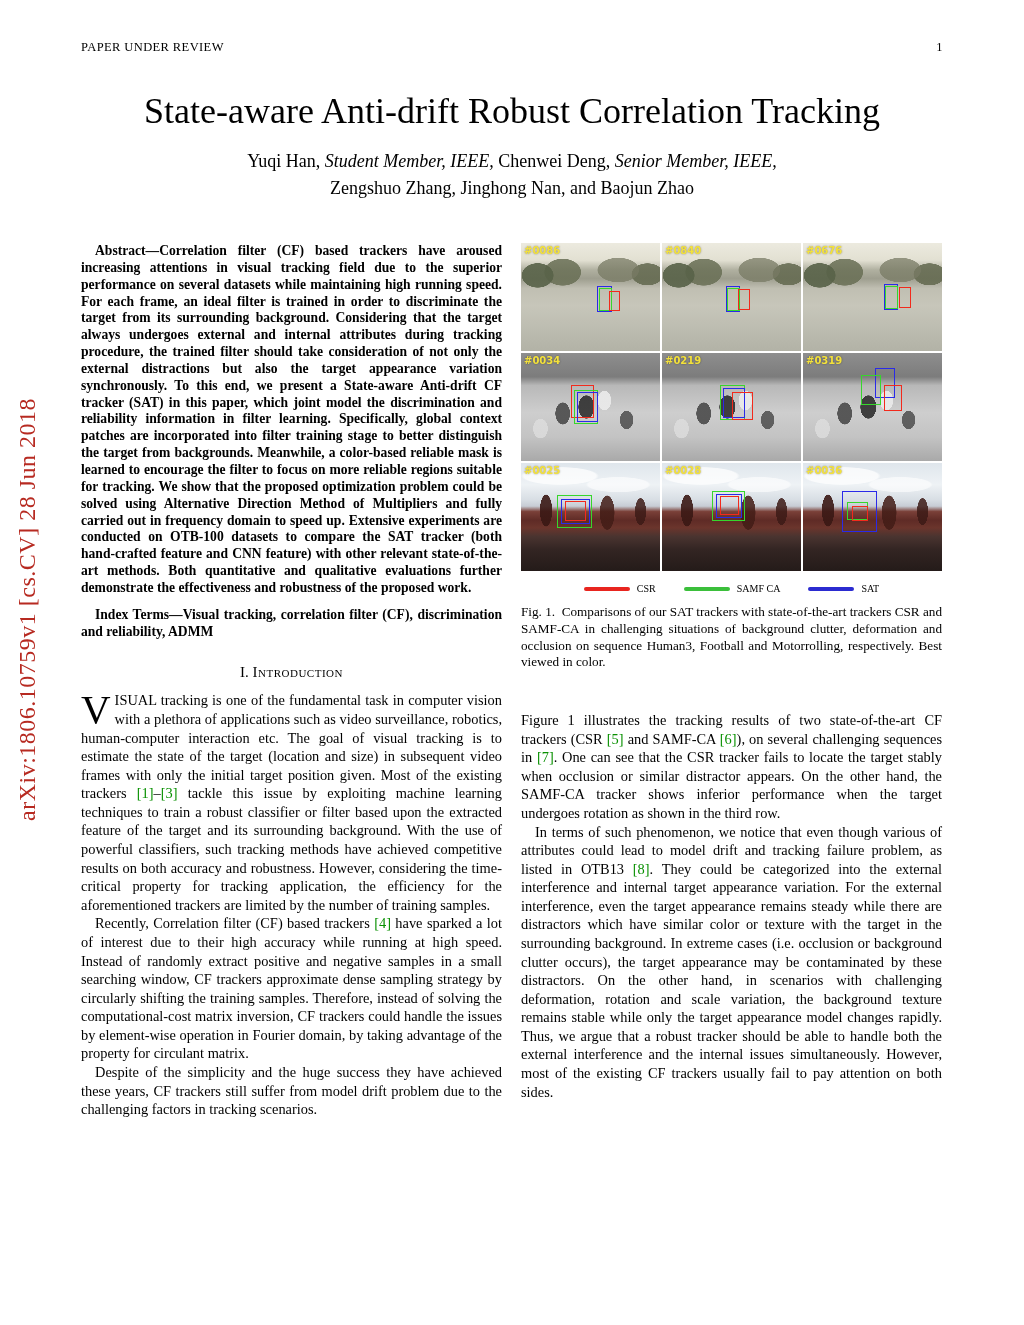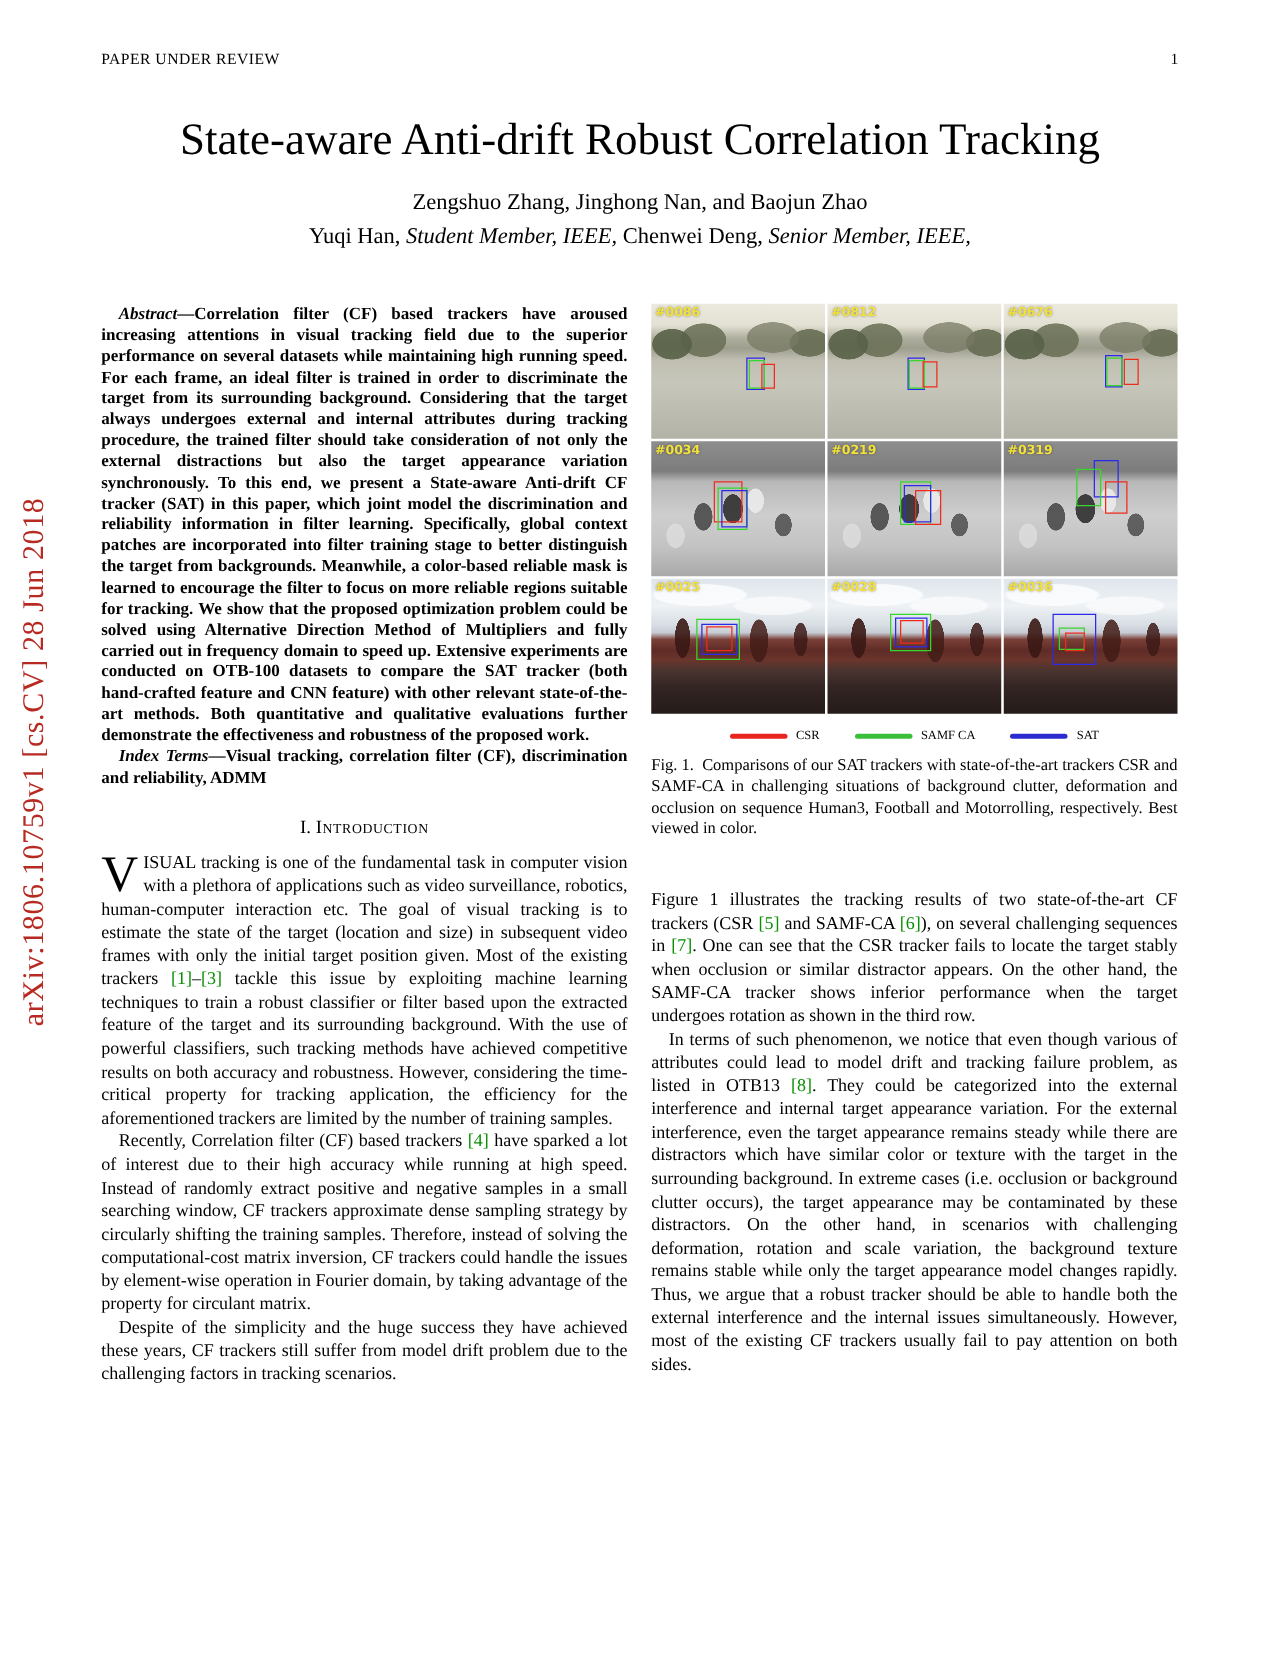--- a/index.html
+++ b/index.html
@@ -13,22 +13,22 @@
   .paper-title{position:absolute;top:90px;left:0;width:100%;text-align:center;font-size:36px;}
   .authors{position:absolute;top:148px;left:0;width:100%;text-align:center;font-size:18px;line-height:1.5;}
   .authors .it{font-style:italic;}
   .arxiv-stamp{position:absolute;left:14px;top:310px;height:600px;width:36px;
     writing-mode:vertical-rl;transform:rotate(180deg);
     font-size:24px;color:#b72a21;text-align:center;letter-spacing:.5px;white-space:nowrap;}
   .cols{position:absolute;top:243px;left:81px;width:862px;display:flex;gap:19px;}
   .col{width:421px;}
   .abstract,.indexterms{font-weight:bold;font-size:13.6px;line-height:1.24;text-align:justify;
     text-indent:14px;margin:0;}
-  .indexterms{}
-  .abstract .lead,.indexterms .lead{font-style:italic;}
+  .indexterms{margin-top:10px;}
+  .abstract .lead,.indexterms .lead{}
   .section-head{text-align:center;font-size:15px;margin:24px 0 10px 0;}
   .section-head .sc{font-variant:small-caps;letter-spacing:.5px;}
   .para{font-size:14.4px;line-height:1.29;text-align:justify;margin:0;}
   .para.indent{text-indent:14px;}
   .dropcap{float:left;font-size:41px;line-height:33px;padding:2px 4px 0 0;}
   .cite{color:#089000;}
   .it{font-style:italic;}
   
   .figure{margin:0 0 2px 0;}
   .fgrid{display:grid;grid-template-columns:repeat(3,1fr);gap:2px;}
@@ -74,22 +74,22 @@
 <div class="header">
   <span>PAPER UNDER REVIEW</span>
   <span>1</span>
 </div>
 
 <div class="arxiv-stamp">arXiv:1806.10759v1  [cs.CV]  28 Jun 2018</div>
 
 <div class="paper-title">State-aware Anti-drift Robust Correlation Tracking</div>
 
 <div class="authors">
+  <div><span>Yuqi Han, </span><span class="it">Student Member, IEEE,</span><span> Chenwei Deng, </span><span class="it">Senior Member, IEEE,</span></div>
   <div>Zengshuo Zhang, Jinghong Nan, and Baojun Zhao</div>
-  <div><span>Yuqi Han, </span><span class="it">Student Member, IEEE,</span><span> Chenwei Deng, </span><span class="it">Senior Member, IEEE,</span></div>
 </div>
 
 <div class="cols">
 
   <div class="col">
     <p class="abstract">
       <span class="lead">Abstract</span><span>—Correlation filter (CF) based trackers have aroused increasing attentions in visual tracking field due to the superior performance on several datasets while maintaining high running speed. For each frame, an ideal filter is trained in order to discriminate the target from its surrounding background. Considering that the target always undergoes external and internal attributes during tracking procedure, the trained filter should take consideration of not only the external distractions but also the target appearance variation synchronously. To this end, we present a State-aware Anti-drift CF tracker (SAT) in this paper, which joint model the discrimination and reliability information in filter learning. Specifically, global context patches are incorporated into filter training stage to better distinguish the target from backgrounds. Meanwhile, a color-based reliable mask is learned to encourage the filter to focus on more reliable regions suitable for tracking. We show that the proposed optimization problem could be solved using Alternative Direction Method of Multipliers and fully carried out in frequency domain to speed up. Extensive experiments are conducted on OTB-100 datasets to compare the SAT tracker (both hand-crafted feature and CNN feature) with other relevant state-of-the-art methods. Both quantitative and qualitative evaluations further demonstrate the effectiveness and robustness of the proposed work.</span>
     </p>
     <p class="indexterms">
       <span class="lead">Index Terms</span><span>—Visual tracking, correlation filter (CF), discrimination and reliability, ADMM</span>
@@ -108,21 +108,21 @@
   <div class="col">
     <div class="figure">
       <div class="fgrid">
           <div class="frame scene-human3">
             <span class="flabel">#0086</span>
             <div class="bbox" style="left: 55%; top: 40%; width: 9%; height: 22%; border-color: rgb(42, 42, 232);"></div>
             <div class="bbox" style="left: 56%; top: 42%; width: 8%; height: 19%; border-color: rgb(55, 214, 44);"></div>
             <div class="bbox" style="left: 63%; top: 44%; width: 7%; height: 17%; border-color: rgb(242, 42, 28);"></div>
           </div>
           <div class="frame scene-human3">
-            <span class="flabel">#0812</span>
+            <span class="flabel">#0840</span>
             <div class="bbox" style="left: 46%; top: 40%; width: 9%; height: 22%; border-color: rgb(42, 42, 232);"></div>
             <div class="bbox" style="left: 47%; top: 42%; width: 8%; height: 19%; border-color: rgb(55, 214, 44);"></div>
             <div class="bbox" style="left: 55%; top: 43%; width: 7%; height: 17%; border-color: rgb(242, 42, 28);"></div>
           </div>
           <div class="frame scene-human3">
             <span class="flabel">#0676</span>
             <div class="bbox" style="left: 58%; top: 38%; width: 9%; height: 22%; border-color: rgb(42, 42, 232);"></div>
             <div class="bbox" style="left: 59%; top: 40%; width: 8%; height: 19%; border-color: rgb(55, 214, 44);"></div>
             <div class="bbox" style="left: 69%; top: 41%; width: 7%; height: 17%; border-color: rgb(242, 42, 28);"></div>
           </div>

